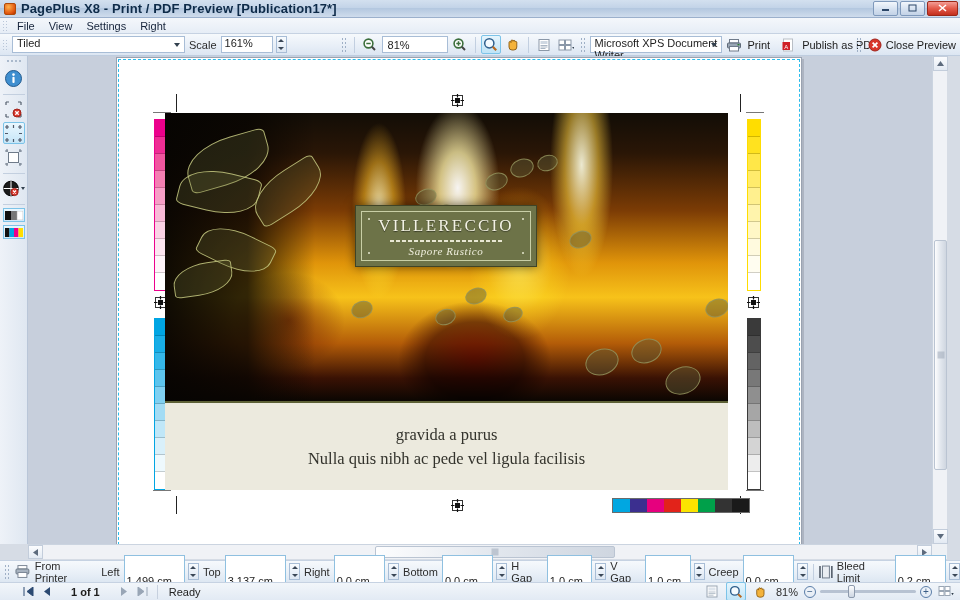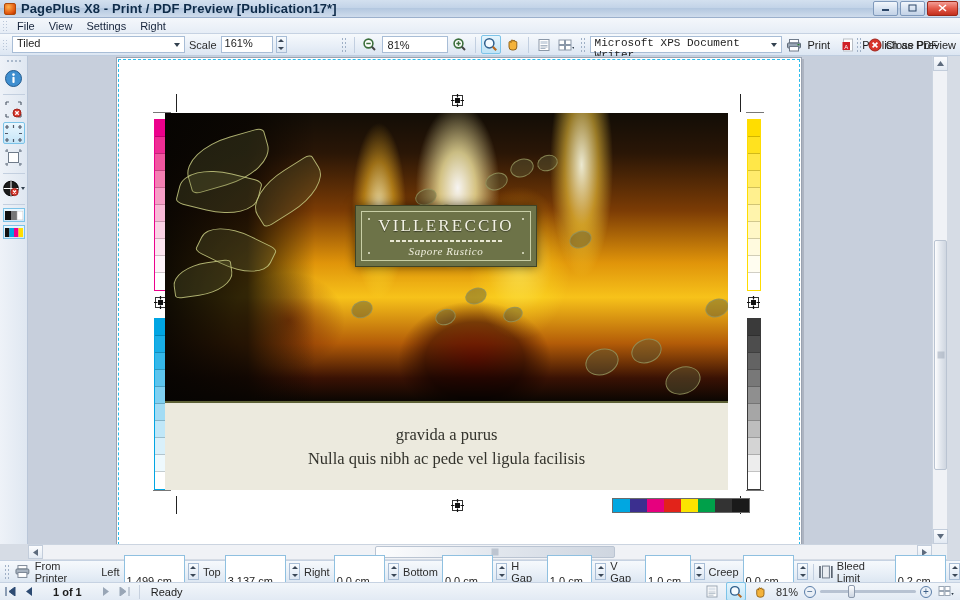--- a/index.html
+++ b/index.html
@@ -66,21 +66,21 @@
     height:17px; border:1px solid #a8bdd6; background:#fff;
     display:flex; align-items:flex-start; font-size:11px; padding-left:4px;
     position:relative;
   }
   .tb-combo .caret {
     position:absolute; right:4px; top:6px;
     border-left:3px solid transparent; border-right:3px solid transparent;
     border-top:4px solid #33414f;
   }
   .combo-tiled { width:173px; }
-  .combo-printer { width:192px;font-family:Liberation Mono, monospace; }
+  .combo-printer { width:132px; }
   .spin-field {
     height:17px; border:1px solid #a8bdd6; background:#fff;
     display:flex; padding-left:3px; font-size:11px;
   }
   .spinner {
     width:11px; height:17px; margin-left:1px;
     background:linear-gradient(to bottom,#f8fbfe,#dde7f3);
     border:1px solid #a8bdd6; display:flex; flex-direction:column;
     align-items:center; justify-content:space-around;
   }
@@ -260,21 +260,21 @@
   .m-field {
     height:33px; border:1px solid #8fc0e0; background:#fff;
     display:flex; align-items:flex-end; padding-left:2px; font-size:11px;
   }
 
   
   .statusbar {
     position:absolute; left:0; top:582px; width:960px; height:18px;
     background: linear-gradient(to bottom,#f2f6fa,#e2eaf4);
     border-top:1px solid #c6d2e2;
-    display:flex; align-items:center; gap:3px; padding-left:3px;
+    display:flex; align-items:center; gap:3px; padding-left:21px;
   }
   .nav-btn { width:15px;height:14px; display:flex;align-items:center;justify-content:center;
     font-size:9px; color:#2c4a72; }
   .st-sep { width:1px;height:14px;background:#c6d0de; margin:0 4px;}
   .page-count { font-size:11px; font-weight:bold; padding:0 14px; }
   .ready { font-size:11px; padding-left:4px; color:#222; }
   .zoom-area { position:absolute; right:4px; display:flex; align-items:center; gap:4px;}
   .zs-track { width:96px;height:3px;background:#b7c2d2;border-radius:2px;position:relative;}
   .zs-thumb { position:absolute; left:28px; top:-5px; width:7px;height:13px;
     background:linear-gradient(to bottom,#fdfdfe,#cdd6e2); border:1px solid #8c99ac; border-radius:2px;}

